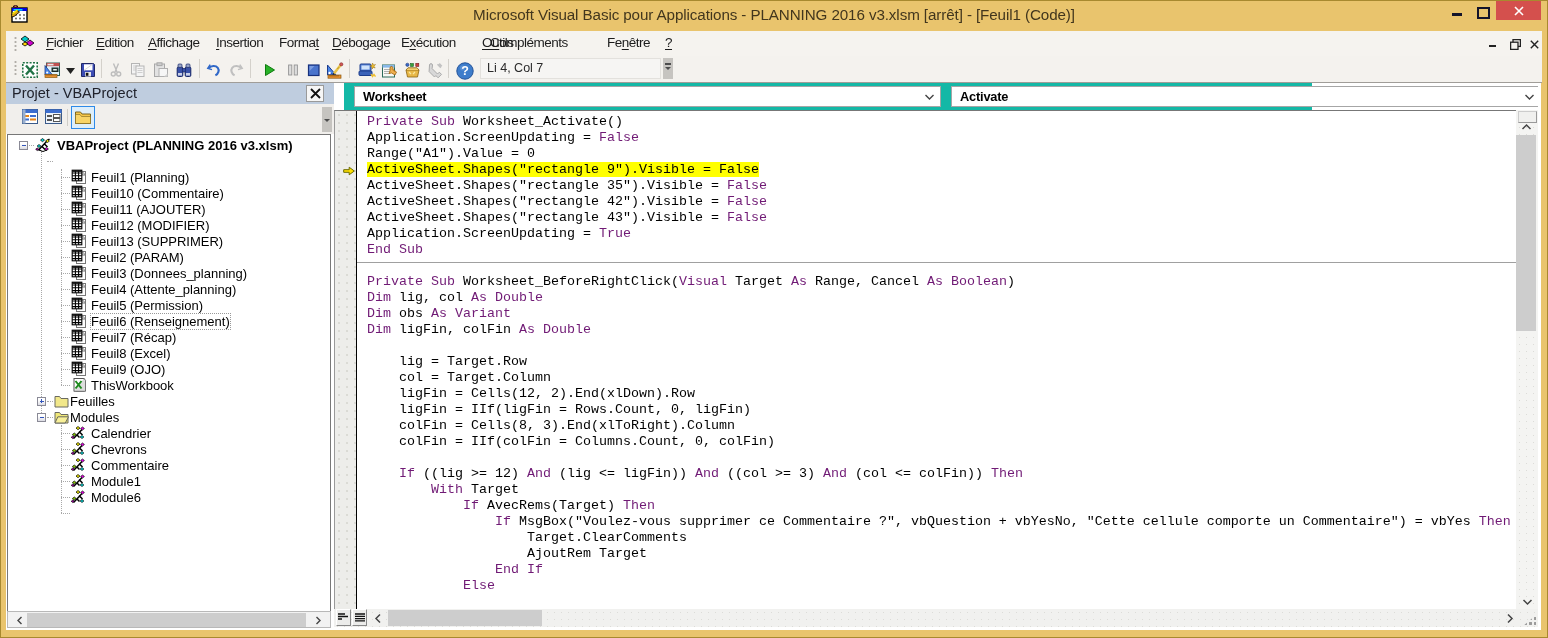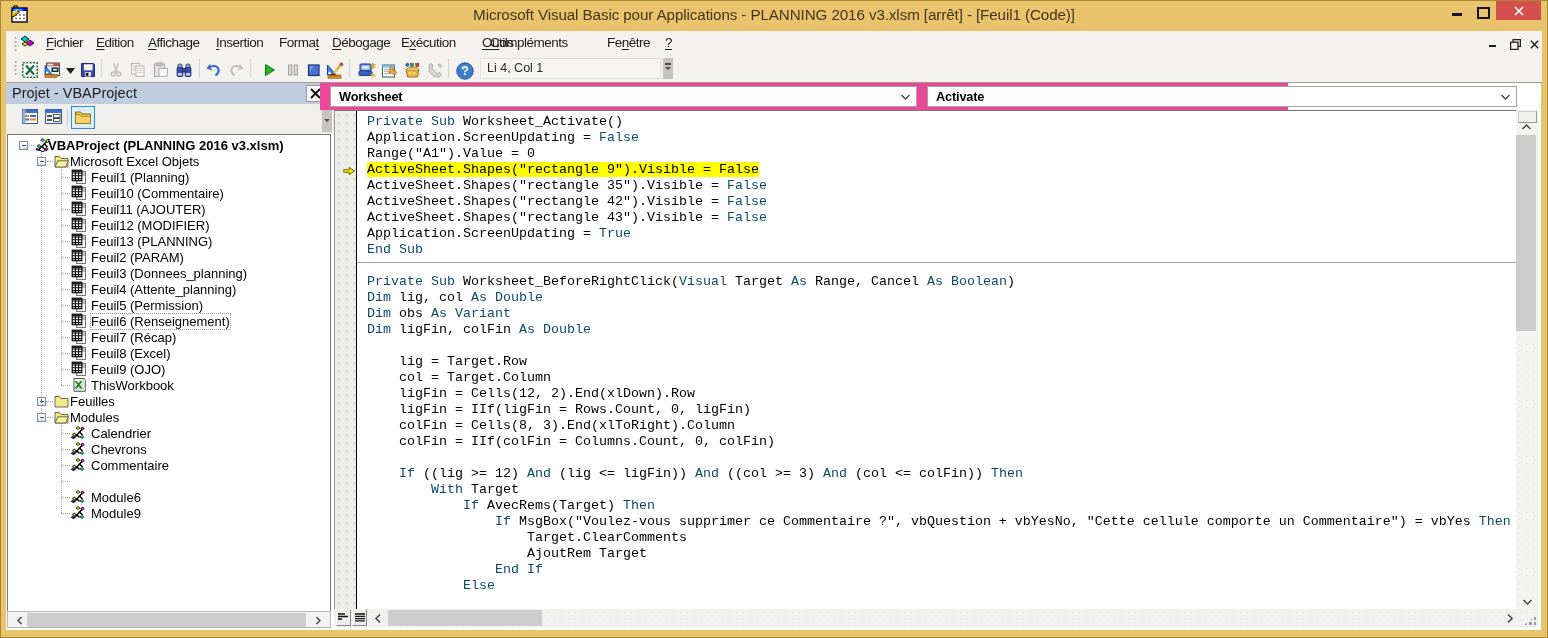--- a/index.html
+++ b/index.html
@@ -38,27 +38,27 @@
 .tt.foc{outline:1px dotted #999;outline-offset:0px}
 .ticon{position:absolute;top:0}
 .ebox{position:absolute;top:3.5px;width:9px;height:9px;border:1px solid #8a8a96;background:linear-gradient(#fff 30%,#dcdce4)}
 .eb-line{position:absolute;left:1.5px;top:3px;width:4px;height:1.2px;background:#3355bb}
 .eb-vline{position:absolute;left:3px;top:1.5px;width:1.2px;height:4px;background:#3355bb}
 .guide{position:absolute;border-left:1px dotted #a8a8a8;width:0}
 .hguide{position:absolute;border-top:1px dotted #a8a8a8;height:0}
 #ptreescroll{position:absolute;left:7px;top:611px;width:324px;height:17px;background:#f2f2f2;border:1px solid #b8b8b8}
 #ptreescroll .thumb{position:absolute;left:19px;top:1px;width:279px;height:14px;background:#cdcdcd}
 
-#combobar{position:absolute;left:320px;top:83px;width:968px;height:27px;background:#ec4899}
+#combobar{position:absolute;left:344px;top:83px;width:968px;height:27px;background:#14b8a6}
 .combo{position:absolute;top:3px;height:21px;background:#fff;border:1px solid #a6a6a6;font-size:12.8px;font-weight:bold;color:#000;line-height:19px;padding-left:8px;letter-spacing:-0.2px}
 .combo svg{position:absolute;right:5px;top:6px}
 #codearea{position:absolute;left:334px;top:110px;width:1182px;height:499px;background:#fff;border-top:1px solid #777;border-left:1px solid #999}
 #marginbar{position:absolute;left:335px;top:111px;width:22px;height:498px;background:#ededea;border-right:1px solid #000;background-image:radial-gradient(circle,#dadad4 0.7px,transparent 1px);background-size:8px 8px}
 #codepre{position:absolute;left:367px;top:114px;font-family:"Liberation Mono",monospace;font-size:13.333px;line-height:16px;color:#000;white-space:pre}
-#codepre .k{color:#0c4a6e}
+#codepre .k{color:#701a75}
 #codepre .hl{background:#ffff00;color:#000}
 #arrow{position:absolute;left:343px;top:166px}
 #procsep{position:absolute;left:357px;top:262px;width:1159px;height:1px;background:#a0a0a0}
 
 #vscroll{position:absolute;left:1516px;top:110px;width:22px;height:499px;background:#f4f4f2;background-image:radial-gradient(circle,#dcdcd8 0.7px,transparent 1px);background-size:7px 7px}
 #vsplit{position:absolute;left:1518px;top:111px;width:19px;height:12px;background:#f0f0ee;border:1px solid #999;border-top-color:#ccc;border-left-color:#ccc}
 #vthumb{position:absolute;left:1516px;top:135px;width:20px;height:196px;background:#cdcdcd}
 
 #hscroll{position:absolute;left:334px;top:609px;width:1204px;height:18px;background:#f1f1ef;background-image:radial-gradient(circle,#dcdcd8 0.7px,transparent 1px);background-size:7px 7px}
 #hthumb{position:absolute;left:388px;top:610px;width:154px;height:16px;background:#cdcdcd}
@@ -274,21 +274,21 @@
       </svg>
     </div>
 <div class="tsep" style="left:442px"></div>
 <div class="abs" style="left:450px;top:6px">
       <svg width="18" height="18" viewBox="0 0 18 18">
         <circle cx="9" cy="9" r="8.2" fill="#3e7dcb" stroke="#24549a"></circle>
         <circle cx="6.5" cy="6" r="2.5" fill="#6fa0dd" fill-opacity="0.55"></circle>
         <text x="9" y="13.4" text-anchor="middle" font-family="Liberation Sans" font-size="12.5" font-weight="bold" fill="#fff">?</text>
       </svg>
     </div>
- <div id="licol">Li 4, Col 1</div>
+ <div id="licol">Li 4, Col 7</div>
  <div id="tbhandle"></div>
 </div>
 
 <div id="ptitle">Projet - VBAProject</div>
 <div id="pclose">
     <svg style="margin:2px auto" width="11" height="11" viewBox="0 0 11 11">
       <path d="M1 1 L10 10 M10 1 L1 10" stroke="#111" stroke-width="1.8"></path>
     </svg>
   </div>
 <div id="ptools">
@@ -354,33 +354,21 @@
         <svg class="ti" width="18" height="16" viewBox="0 0 18 16">
           <path d="M12 4 L5 11.5 M5 11.5 L3.5 13.5 M6.5 9 L10 12.5 M9 6.5 L12.5 10 M12 4 L14.5 2" stroke="#000" stroke-width="1.5" fill="none"></path>
           <path d="M7.5 1.5 l2 1.6 -2 1.6 -2 -1.6 z" fill="#00d8d8" stroke="#000" stroke-width=".7"></path>
           <path d="M12.5 2.5 l1.9 1.5 -1.9 1.5 -1.9 -1.5 z" fill="#e8e000" stroke="#000" stroke-width=".7"></path>
           <path d="M4 7.5 l1.9 1.5 -1.9 1.5 -1.9 -1.5 z" fill="#00d8d8" stroke="#000" stroke-width=".7"></path>
           <path d="M2.3 11 l1.6 1.3 -1.6 1.3 -1.6 -1.3 z" fill="#a000a0" stroke="#000" stroke-width=".7"></path>
           <path d="M11.5 10.5 l1.9 1.5 -1.9 1.5 -1.9 -1.5 z" fill="#e800e8" stroke="#000" stroke-width=".7"></path>
           <path d="M4 13 q4 3 8 0" stroke="#000" fill="none"></path>
         </svg>
       </span>
-      <span class="tt b" style="left:40px">VBAProject (PLANNING 2016 v3.xlsm)</span>
-    </div>
-<div class="trow" style="top:18px">
-      <span class="ebox" style="left:29px">
-        <span class="eb-line"></span>
-      </span>
-      <span class="ticon" style="left:46px">
-        <svg class="ti" width="15" height="16" viewBox="0 0 15 16">
-          <path d="M1 3.5 h4.5 l1.5 2 h7 v8.5 h-13 z" fill="#f0e878" stroke="#6a6a60"></path>
-          <path d="M1 14 l2.8-6.2 h10.7 l-3.2 6.2 z" fill="#f8f098" stroke="#6a6a60"></path>
-        </svg>
-      </span>
-      <span class="tt" style="left:62px">Microsoft Excel Objets</span>
+      <span class="tt b" style="left:49px">VBAProject (PLANNING 2016 v3.xlsm)</span>
     </div>
 <div class="trow" style="top:34px">
       <span class="ticon" style="left:63px">
         <svg class="ti" width="17" height="16" viewBox="0 0 17 16">
           <rect x="5.5" y="2.5" width="9" height="12" fill="#fff" stroke="#777"></rect>
           <path d="M11 2.5 l3.5 3.5 h-3.5 z" fill="#fff" stroke="#777"></path>
           <rect x="1.2" y="1.2" width="9.6" height="10.6" fill="#fff" stroke="#000" stroke-width="1.1"></rect>
           <path d="M1.2 4 h9.6 M1.2 6.8 h9.6 M1.2 9.6 h9.6 M4.4 1.2 v10.6 M7.6 1.2 v10.6" stroke="#000" stroke-width="1.1"></path>
           <rect x="1.2" y="1.2" width="9.6" height="1.7" fill="#111"></rect>
         </svg>
@@ -426,21 +414,21 @@
 <div class="trow" style="top:98px">
       <span class="ticon" style="left:63px">
         <svg class="ti" width="17" height="16" viewBox="0 0 17 16">
           <rect x="5.5" y="2.5" width="9" height="12" fill="#fff" stroke="#777"></rect>
           <path d="M11 2.5 l3.5 3.5 h-3.5 z" fill="#fff" stroke="#777"></path>
           <rect x="1.2" y="1.2" width="9.6" height="10.6" fill="#fff" stroke="#000" stroke-width="1.1"></rect>
           <path d="M1.2 4 h9.6 M1.2 6.8 h9.6 M1.2 9.6 h9.6 M4.4 1.2 v10.6 M7.6 1.2 v10.6" stroke="#000" stroke-width="1.1"></path>
           <rect x="1.2" y="1.2" width="9.6" height="1.7" fill="#111"></rect>
         </svg>
       </span>
-      <span class="tt" style="left:83px">Feuil13 (PLANNING)</span>
+      <span class="tt" style="left:83px">Feuil13 (SUPPRIMER)</span>
     </div>
 <div class="trow" style="top:114px">
       <span class="ticon" style="left:63px">
         <svg class="ti" width="17" height="16" viewBox="0 0 17 16">
           <rect x="5.5" y="2.5" width="9" height="12" fill="#fff" stroke="#777"></rect>
           <path d="M11 2.5 l3.5 3.5 h-3.5 z" fill="#fff" stroke="#777"></path>
           <rect x="1.2" y="1.2" width="9.6" height="10.6" fill="#fff" stroke="#000" stroke-width="1.1"></rect>
           <path d="M1.2 4 h9.6 M1.2 6.8 h9.6 M1.2 9.6 h9.6 M4.4 1.2 v10.6 M7.6 1.2 v10.6" stroke="#000" stroke-width="1.1"></path>
           <rect x="1.2" y="1.2" width="9.6" height="1.7" fill="#111"></rect>
         </svg>
@@ -597,45 +585,45 @@
           <path d="M11 4.5 L4 12 M4 12 L2.5 13.5 M5.5 9.5 L8.5 12.5 M8 6.5 L11.5 10" stroke="#000" stroke-width="1.5" fill="none"></path>
           <path d="M7 1.5 l2 1.6 -2 1.6 -2 -1.6 z" fill="#e8e000" stroke="#000" stroke-width=".7"></path>
           <path d="M11.5 2 l1.9 1.5 -1.9 1.5 -1.9 -1.5 z" fill="#e800e8" stroke="#000" stroke-width=".7"></path>
           <path d="M3.3 8 l1.9 1.5 -1.9 1.5 -1.9 -1.5 z" fill="#88c800" stroke="#000" stroke-width=".7"></path>
           <path d="M1.8 11 l1.6 1.3 -1.6 1.3 -1.6 -1.3 z" fill="#a000a0" stroke="#000" stroke-width=".7"></path>
           <path d="M11 10.5 l1.9 1.5 -1.9 1.5 -1.9 -1.5 z" fill="#00d8d8" stroke="#000" stroke-width=".7"></path>
         </svg>
       </span>
       <span class="tt" style="left:83px">Commentaire</span>
     </div>
-<div class="trow" style="top:354px">
+<div class="trow" style="top:338px">
       <span class="ticon" style="left:63px">
         <svg class="ti" width="17" height="16" viewBox="0 0 17 16">
           <path d="M11 4.5 L4 12 M4 12 L2.5 13.5 M5.5 9.5 L8.5 12.5 M8 6.5 L11.5 10" stroke="#000" stroke-width="1.5" fill="none"></path>
           <path d="M7 1.5 l2 1.6 -2 1.6 -2 -1.6 z" fill="#e8e000" stroke="#000" stroke-width=".7"></path>
           <path d="M11.5 2 l1.9 1.5 -1.9 1.5 -1.9 -1.5 z" fill="#e800e8" stroke="#000" stroke-width=".7"></path>
           <path d="M3.3 8 l1.9 1.5 -1.9 1.5 -1.9 -1.5 z" fill="#88c800" stroke="#000" stroke-width=".7"></path>
           <path d="M1.8 11 l1.6 1.3 -1.6 1.3 -1.6 -1.3 z" fill="#a000a0" stroke="#000" stroke-width=".7"></path>
           <path d="M11 10.5 l1.9 1.5 -1.9 1.5 -1.9 -1.5 z" fill="#00d8d8" stroke="#000" stroke-width=".7"></path>
         </svg>
       </span>
-      <span class="tt" style="left:83px">Module6</span>
-    </div>
-<div class="trow" style="top:370px">
+      <span class="tt" style="left:83px">Module1</span>
+    </div>
+<div class="trow" style="top:354px">
       <span class="ticon" style="left:63px">
         <svg class="ti" width="17" height="16" viewBox="0 0 17 16">
           <path d="M11 4.5 L4 12 M4 12 L2.5 13.5 M5.5 9.5 L8.5 12.5 M8 6.5 L11.5 10" stroke="#000" stroke-width="1.5" fill="none"></path>
           <path d="M7 1.5 l2 1.6 -2 1.6 -2 -1.6 z" fill="#e8e000" stroke="#000" stroke-width=".7"></path>
           <path d="M11.5 2 l1.9 1.5 -1.9 1.5 -1.9 -1.5 z" fill="#e800e8" stroke="#000" stroke-width=".7"></path>
           <path d="M3.3 8 l1.9 1.5 -1.9 1.5 -1.9 -1.5 z" fill="#88c800" stroke="#000" stroke-width=".7"></path>
           <path d="M1.8 11 l1.6 1.3 -1.6 1.3 -1.6 -1.3 z" fill="#a000a0" stroke="#000" stroke-width=".7"></path>
           <path d="M11 10.5 l1.9 1.5 -1.9 1.5 -1.9 -1.5 z" fill="#00d8d8" stroke="#000" stroke-width=".7"></path>
         </svg>
       </span>
-      <span class="tt" style="left:83px">Module9</span>
+      <span class="tt" style="left:83px">Module6</span>
     </div>
 </div>
 <div id="ptreescroll">
  <svg class="abs" style="left:8px;top:4px" width="7" height="9" viewBox="0 0 7 9">
       <path d="M5.5 1 L2 4.5 L5.5 8" fill="none" stroke="#444" stroke-width="1.4"></path>
     </svg>
  <div class="thumb"></div>
  <svg class="abs" style="right:8px;top:4px" width="7" height="9" viewBox="0 0 7 9">
       <path d="M1.5 1 L5 4.5 L1.5 8" fill="none" stroke="#444" stroke-width="1.4"></path>
     </svg>

